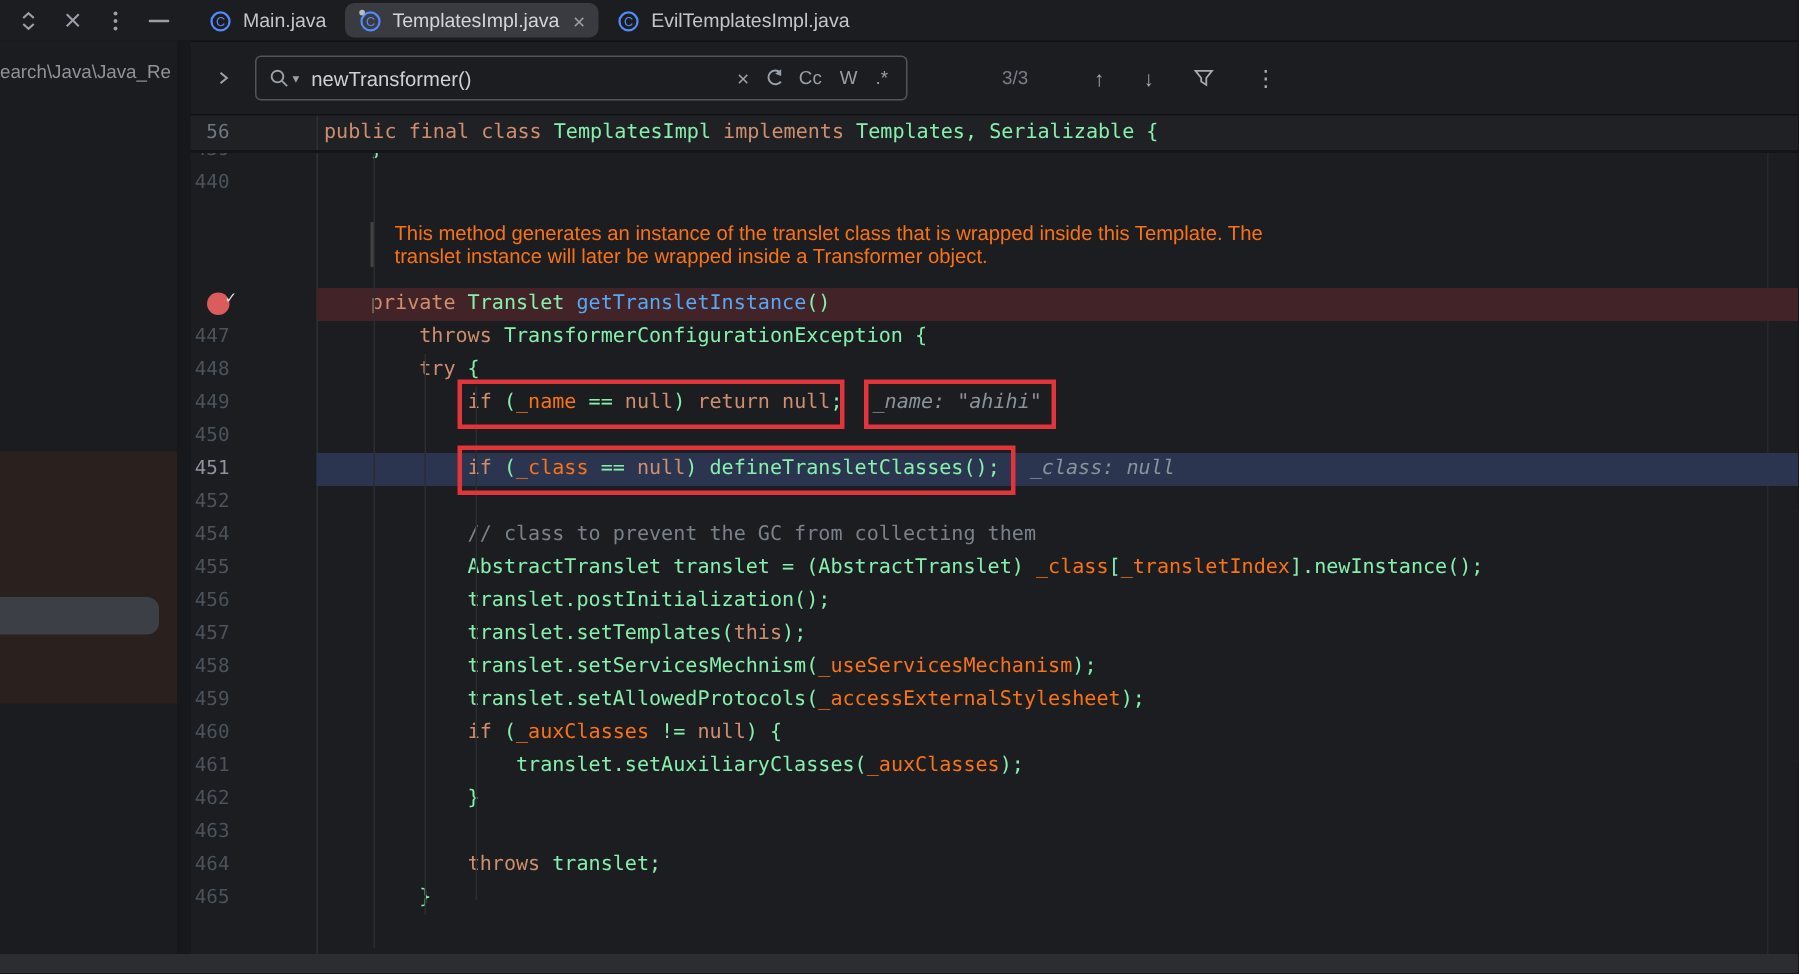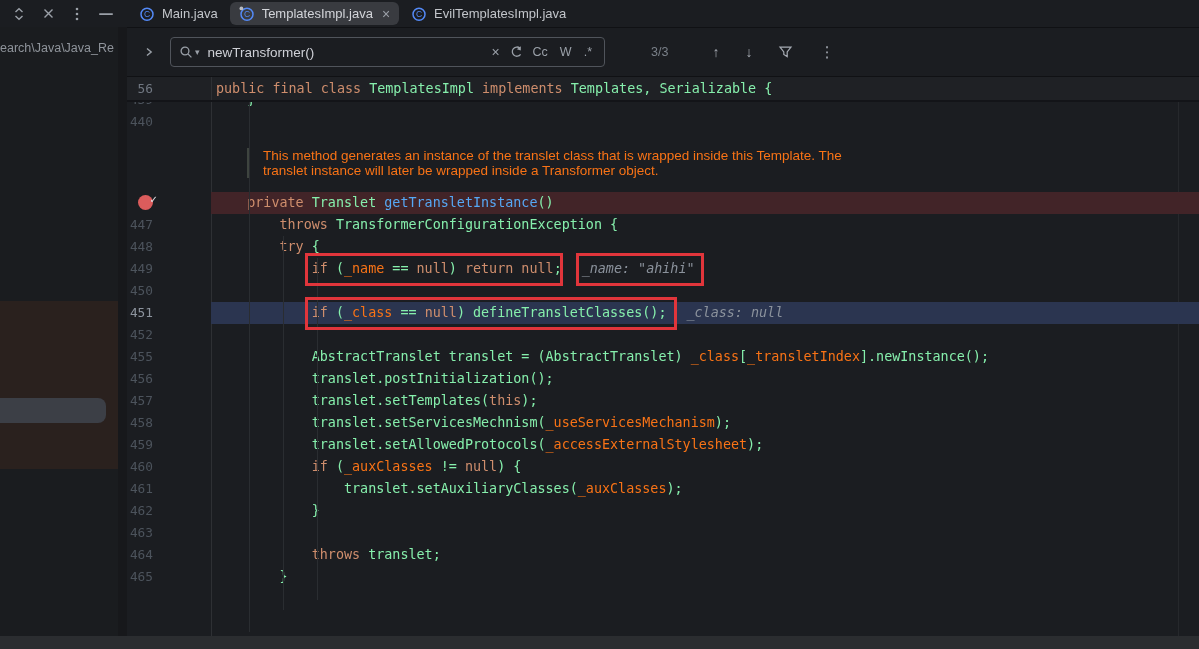--- a/index.html
+++ b/index.html
@@ -28,21 +28,21 @@
              border-top:1px solid #101114;border-bottom:1px solid #101114;box-sizing:border-box;
              display:flex;align-items:center;}
   .expander{width:43px;display:flex;align-items:center;justify-content:center;color:#9aa0a8;}
   .field{height:30px;width:435px;box-sizing:border-box;border:1px solid #50545b;border-radius:4px;
          display:flex;align-items:center;padding:0 10px 0 8px;gap:8px;background:#1b1d21;}
   .mag{display:flex;align-items:center;gap:1px;}
   .caret{color:#9aa0a8;font-size:9px;line-height:1;}
   .query{flex:1;color:#ced0d6;font-size:13.5px;white-space:nowrap;overflow:hidden;}
   .ficon{color:#9aa0a8;font-size:14px;display:flex;align-items:center;}
   .ftoggle{color:#9aa0a8;font-size:12.5px;padding:0 2px;}
-  .count{margin-left:46px;color:#7a8089;font-size:12.5px;}
+  .count{margin-left:63px;color:#7a8089;font-size:12.5px;}
   .sicon{color:#a6abb3;font-size:14px;margin-left:26px;display:flex;align-items:center;}
   .sicon.first{margin-left:44px;}
   .kebab{font-size:15px;}
 
   
   .sticky{position:absolute;left:127px;top:77px;right:0;height:23px;background:#1f2125;
           border-bottom:2px solid #131418;box-sizing:content-box;display:flex;z-index:7;}
   .sticky .ln{line-height:23px;color:#707781;}
   .sticky .codepart{line-height:23px;border-left:1px solid #2e3034;}
 
@@ -239,20 +239,24 @@
         </div>
         <div class="row cur">
           <div class="ln">451</div>
           <div class="codepart"><span class="sD">            </span><span class="sK">if</span><span class="sD"> (</span><span class="sF">_class</span><span class="sD"> == </span><span class="sK">null</span><span class="sD">) defineTransletClasses();</span><span class="hint">_class: null</span></div>
         </div>
         <div class="row">
           <div class="ln">452</div>
           <div class="codepart"></div>
         </div>
         <div class="row">
+          <div class="ln">454</div>
+          <div class="codepart"><span class="sC">            // class to prevent the GC from collecting them</span></div>
+        </div>
+        <div class="row">
           <div class="ln">455</div>
           <div class="codepart"><span class="sD">            AbstractTranslet translet = (AbstractTranslet) </span><span class="sF">_class</span><span class="sD">[</span><span class="sF">_transletIndex</span><span class="sD">].newInstance();</span></div>
         </div>
         <div class="row">
           <div class="ln">456</div>
           <div class="codepart"><span class="sD">            translet.postInitialization();</span></div>
         </div>
         <div class="row">
           <div class="ln">457</div>
           <div class="codepart"><span class="sD">            translet.setTemplates(</span><span class="sK">this</span><span class="sD">);</span></div>

